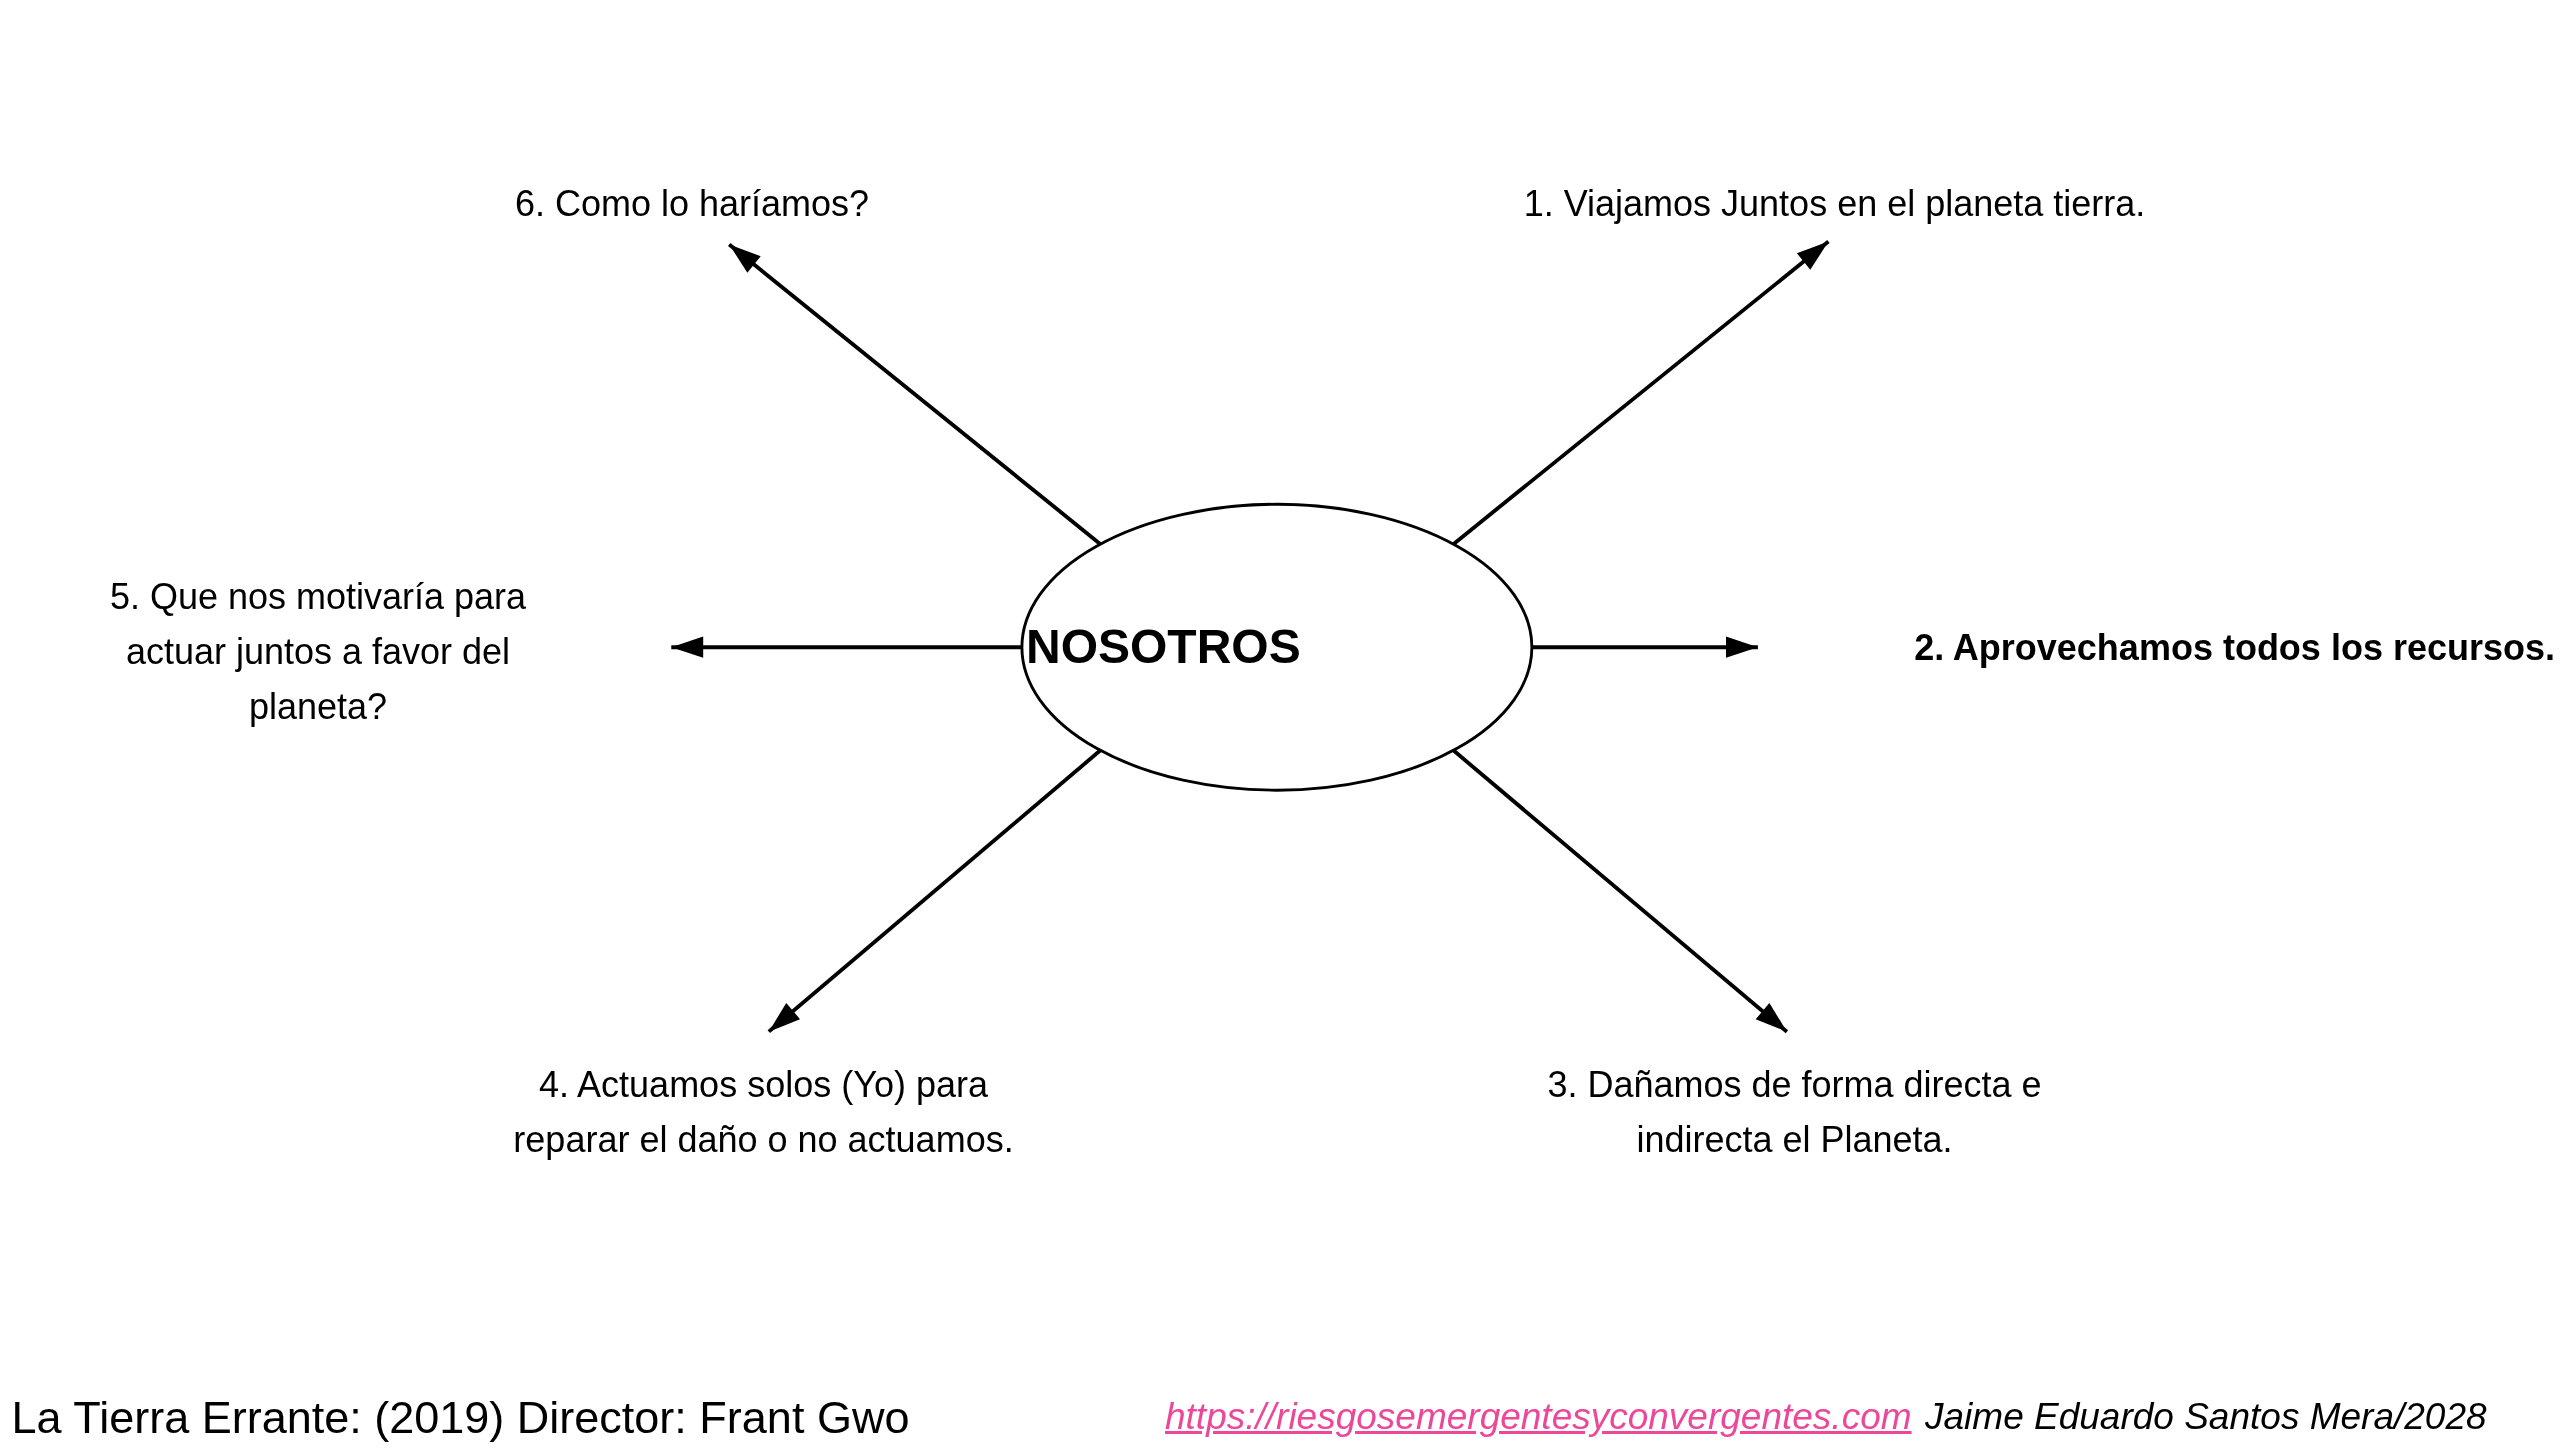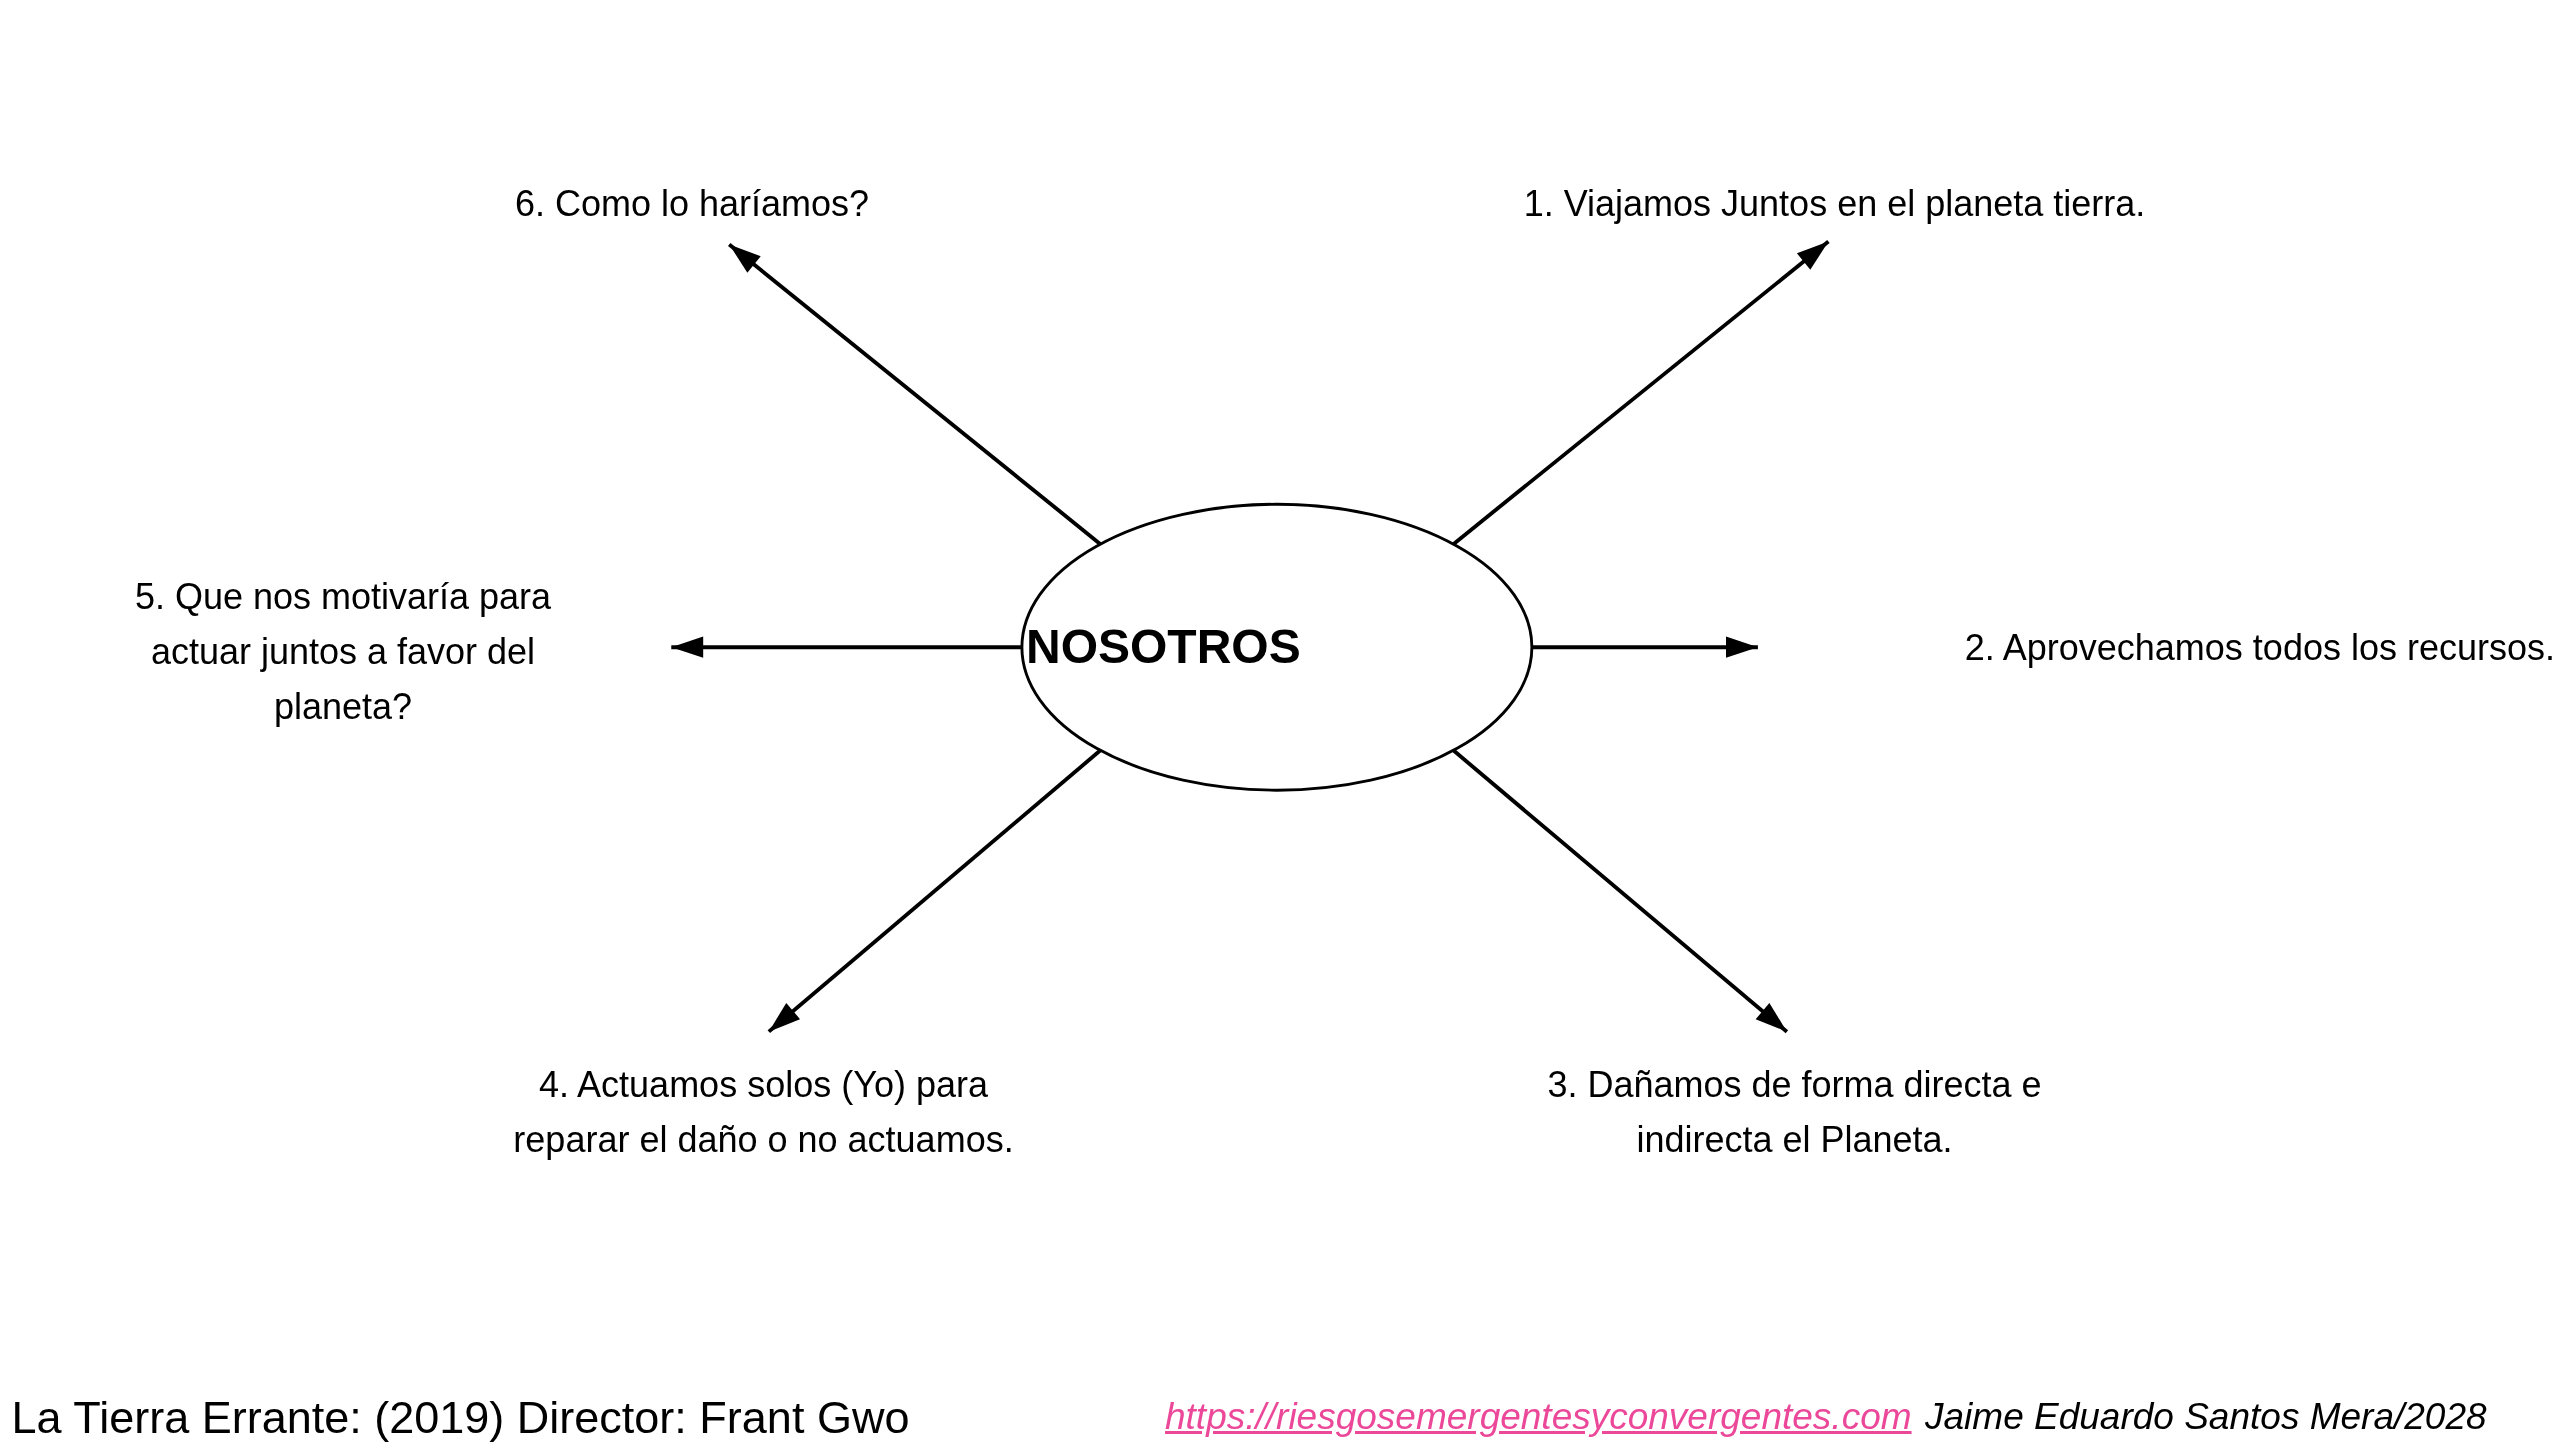--- a/index.html
+++ b/index.html
@@ -32,24 +32,24 @@
     top: 619px;
     width: 502px;
     text-align: left;
     font-size: 48px;
     font-weight: bold;
     line-height: 56px;
     letter-spacing: 0px;
     color: #000000;
   }
   .label-1 { left: 1400px; top: 176px; width: 869px; }
-  .label-2 { right: 21px;  top: 620px; text-align: right; }
+  .label-2 { right: 21px;  top: 620px; text-align: right; font-weight: bold; }
   .label-3 { left: 1408px; top: 1057px; width: 773px; }
   .label-4 { left: 377px;  top: 1057px; width: 773px; }
-  .label-5 { left: 63px;   top: 569px; width: 560px; }
+  .label-5 { left: 38px;   top: 569px; width: 560px; }
   .label-6 { left: 402px;  top: 176px; width: 580px; }
   .footer-left {
     position: absolute;
     left: 11.6px;
     top: 1395px;
     font-size: 45px;
     line-height: 46px;
     color: #000000;
     white-space: nowrap;
   }

